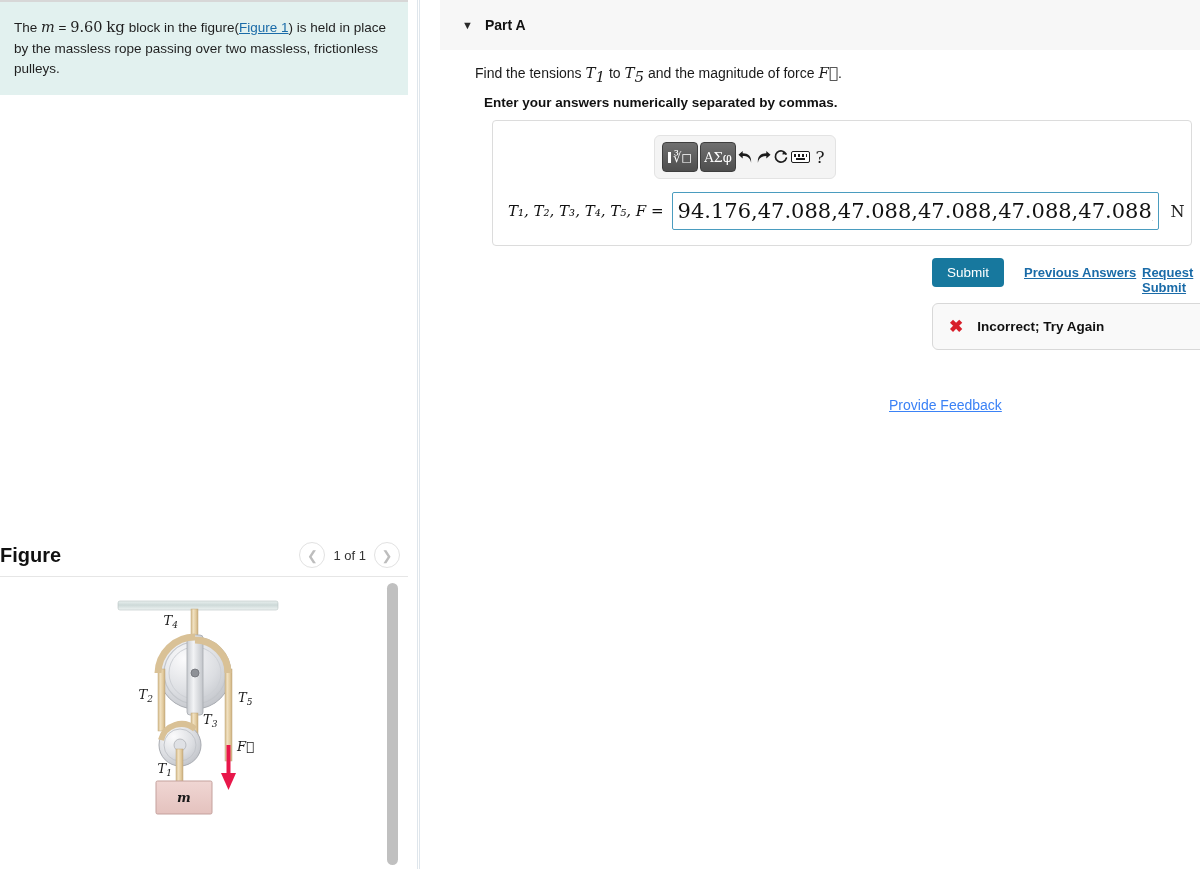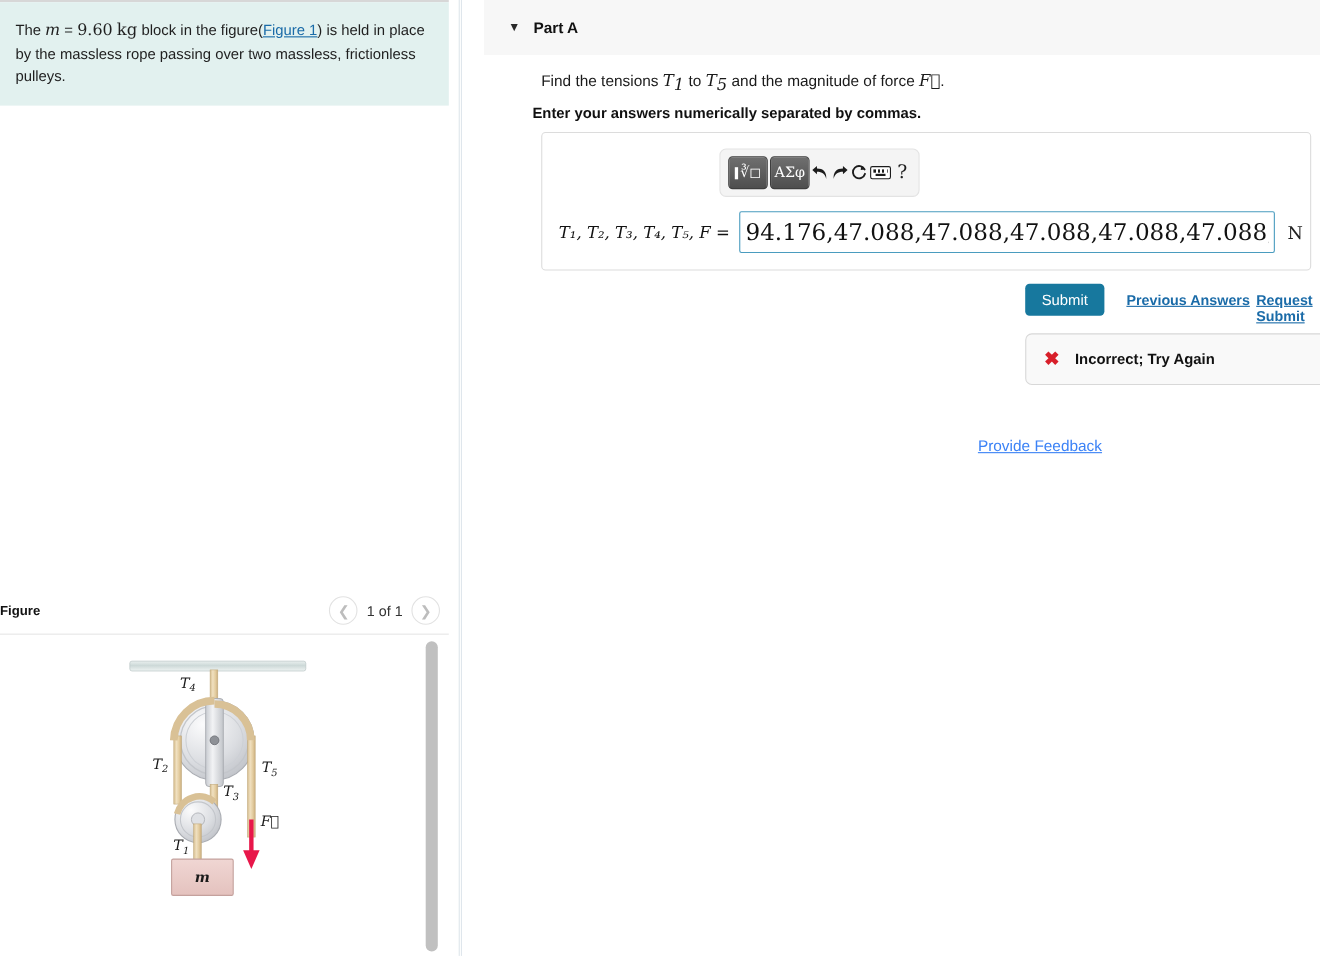--- a/index.html
+++ b/index.html
@@ -44,21 +44,21 @@
     color: #1a6ba8;
     text-decoration: underline;
   }
 
   #figure-header {
     position: absolute; left: 0; top: 534px;
     width: 408px; height: 38px;
     display: flex; align-items: center;
   }
   #figure-title {
-    font-size: 12px; font-weight: bold; color: #111;
+    font-size: 20px; font-weight: bold; color: #111;
     margin-left: 0px;
   }
   #figure-pager {
     position: absolute; right: 8px; top: 0;
     height: 38px;
     display: flex; align-items: center; gap: 8px;
   }
   .pager-btn {
     width: 26px; height: 26px; border-radius: 50%;
     border: 1px solid #e2e2e2; background: #fff;
@@ -113,21 +113,21 @@
     background: #f7f7f7;
     display: flex; align-items: center;
   }
   #part-caret {
     margin-left: 22px; margin-right: 12px;
     color: #2a2a2a; font-size: 11px; line-height: 1;
   }
   #part-title { font-size: 14px; font-weight: bold; color: #111; }
 
   #question-text {
-    position: absolute; left: 52px; top: 64px;
+    position: absolute; left: 35px; top: 64px;
     font-size: 14px; color: #1a1a1a;
   }
   #question-text .m {
     font-family: "DejaVu Serif", serif; font-style: italic; font-size: 15px;
   }
   .sub { font-size: 0.72em; vertical-align: -0.25em; font-style: italic; }
   #instruction-text {
     position: absolute; left: 44px; top: 95px;
     font-size: 13.5px; font-weight: bold; color: #111;
   }

